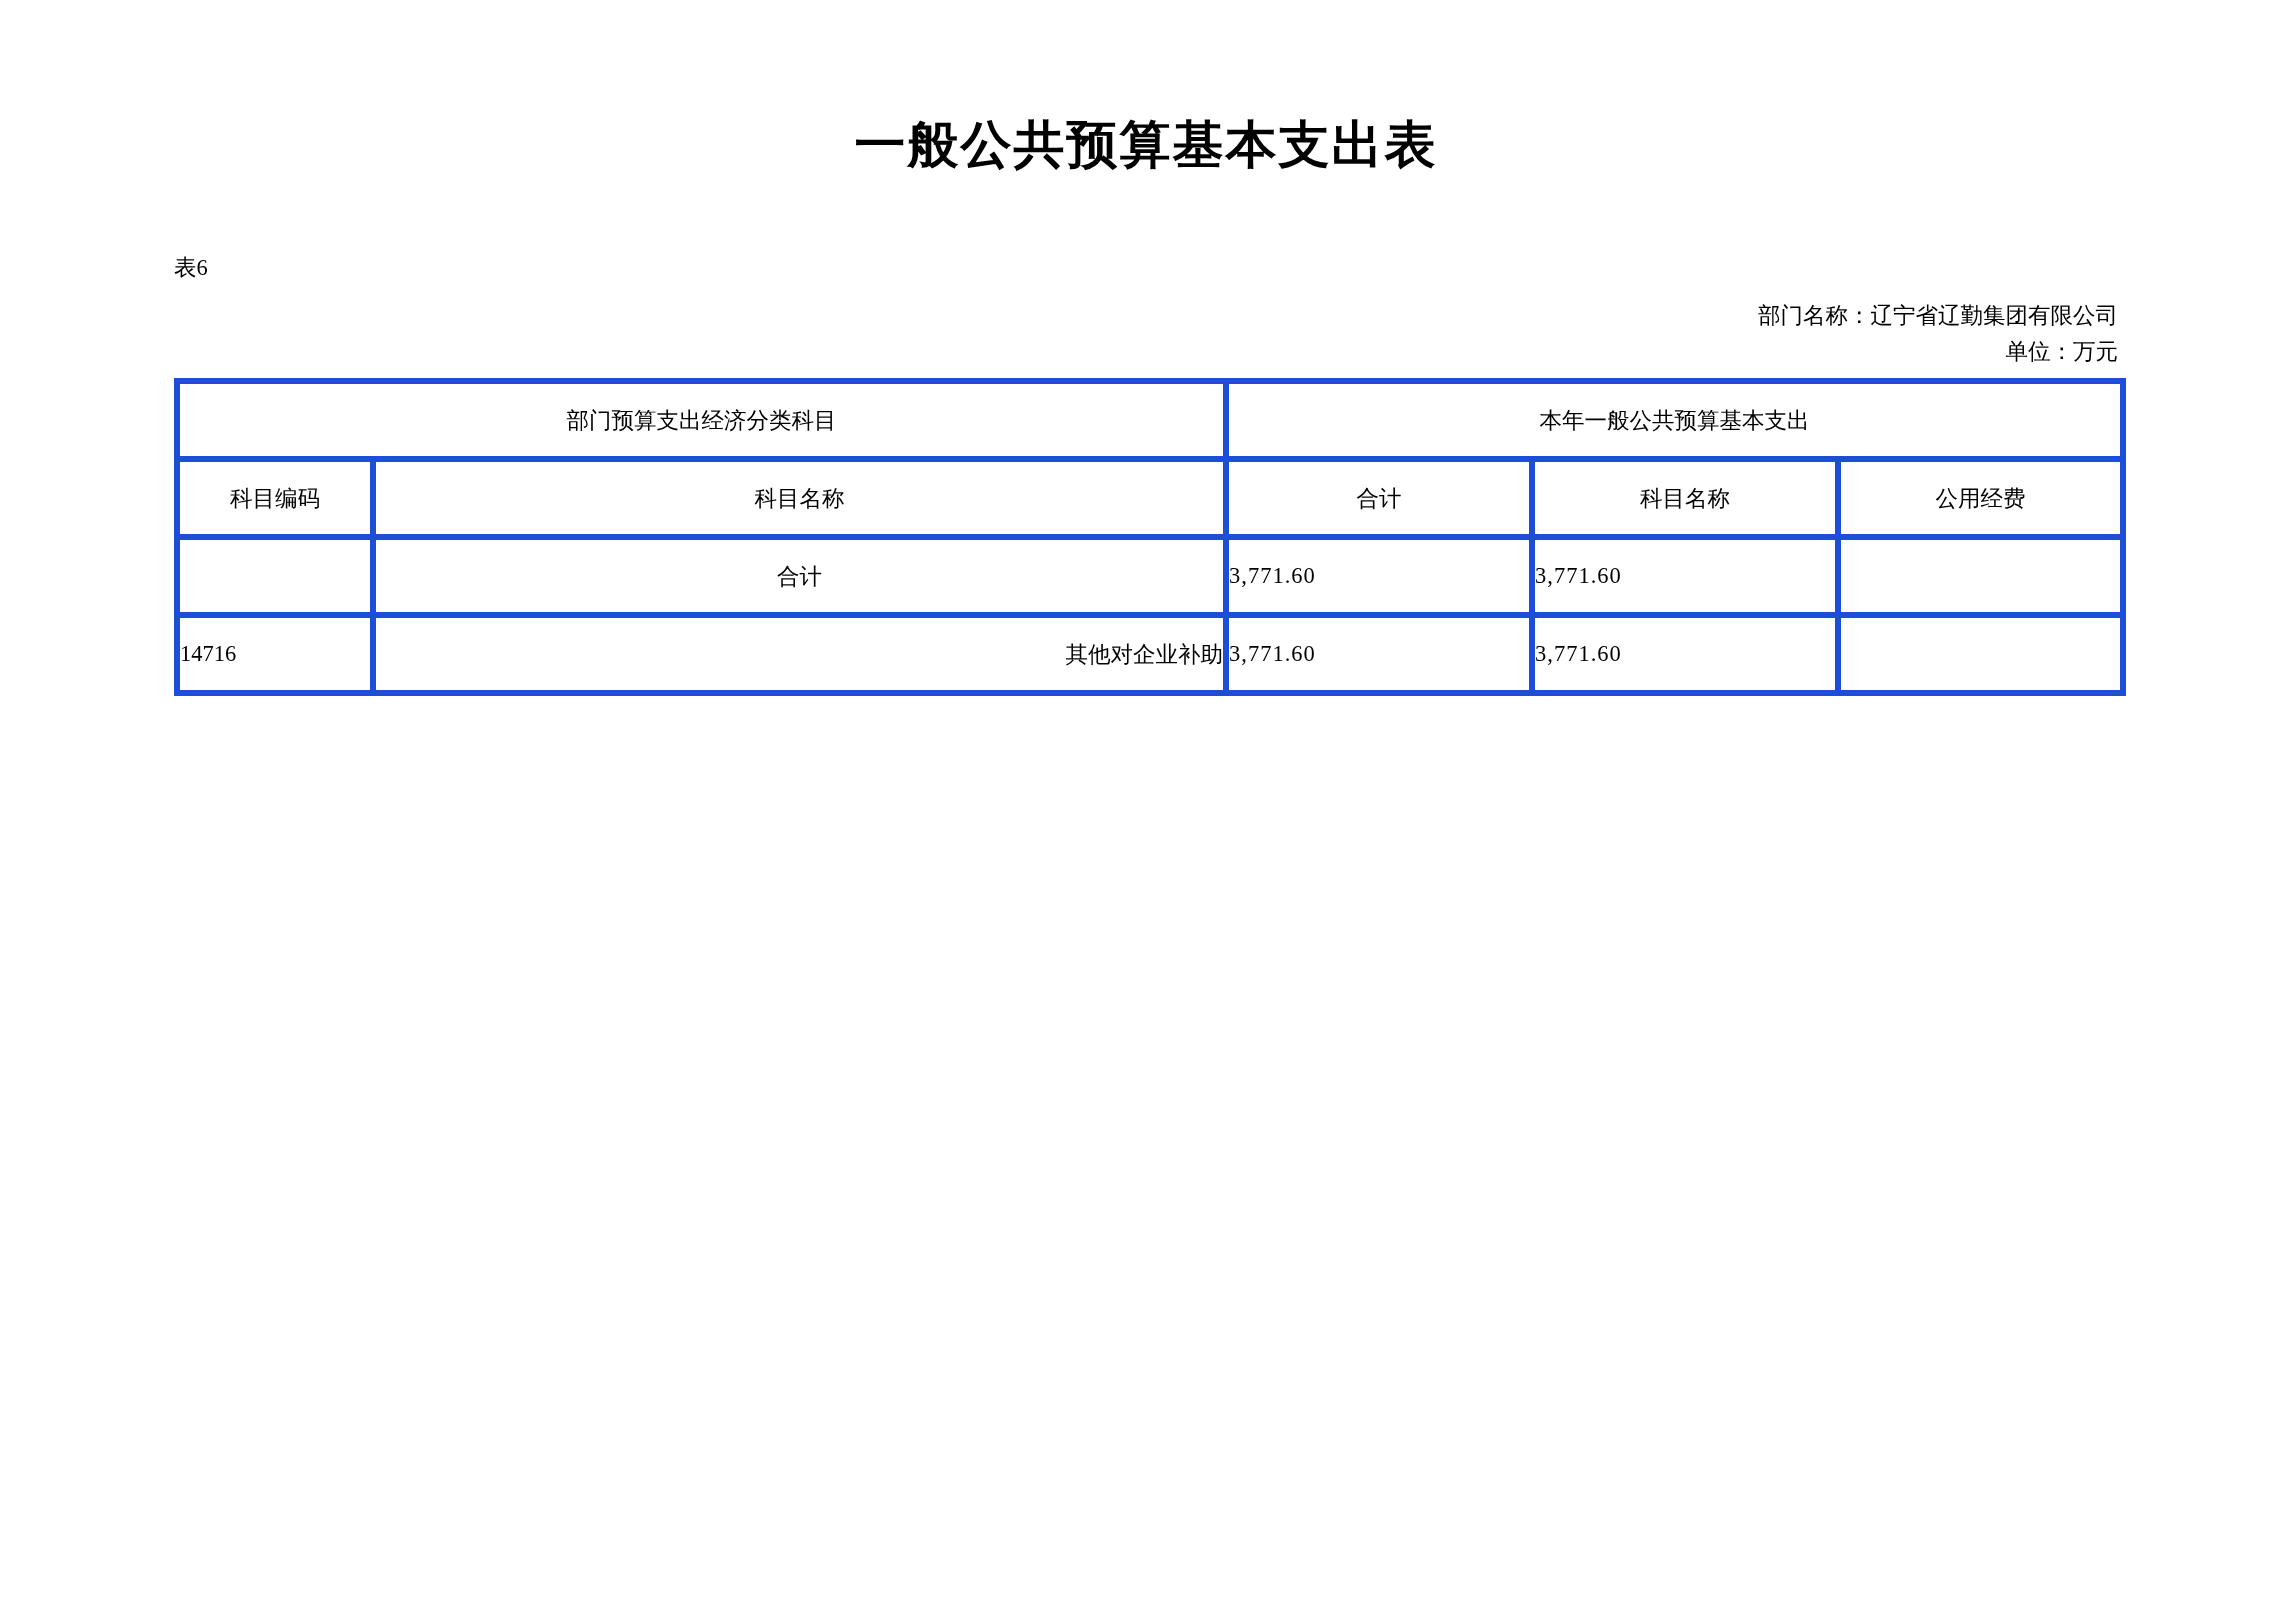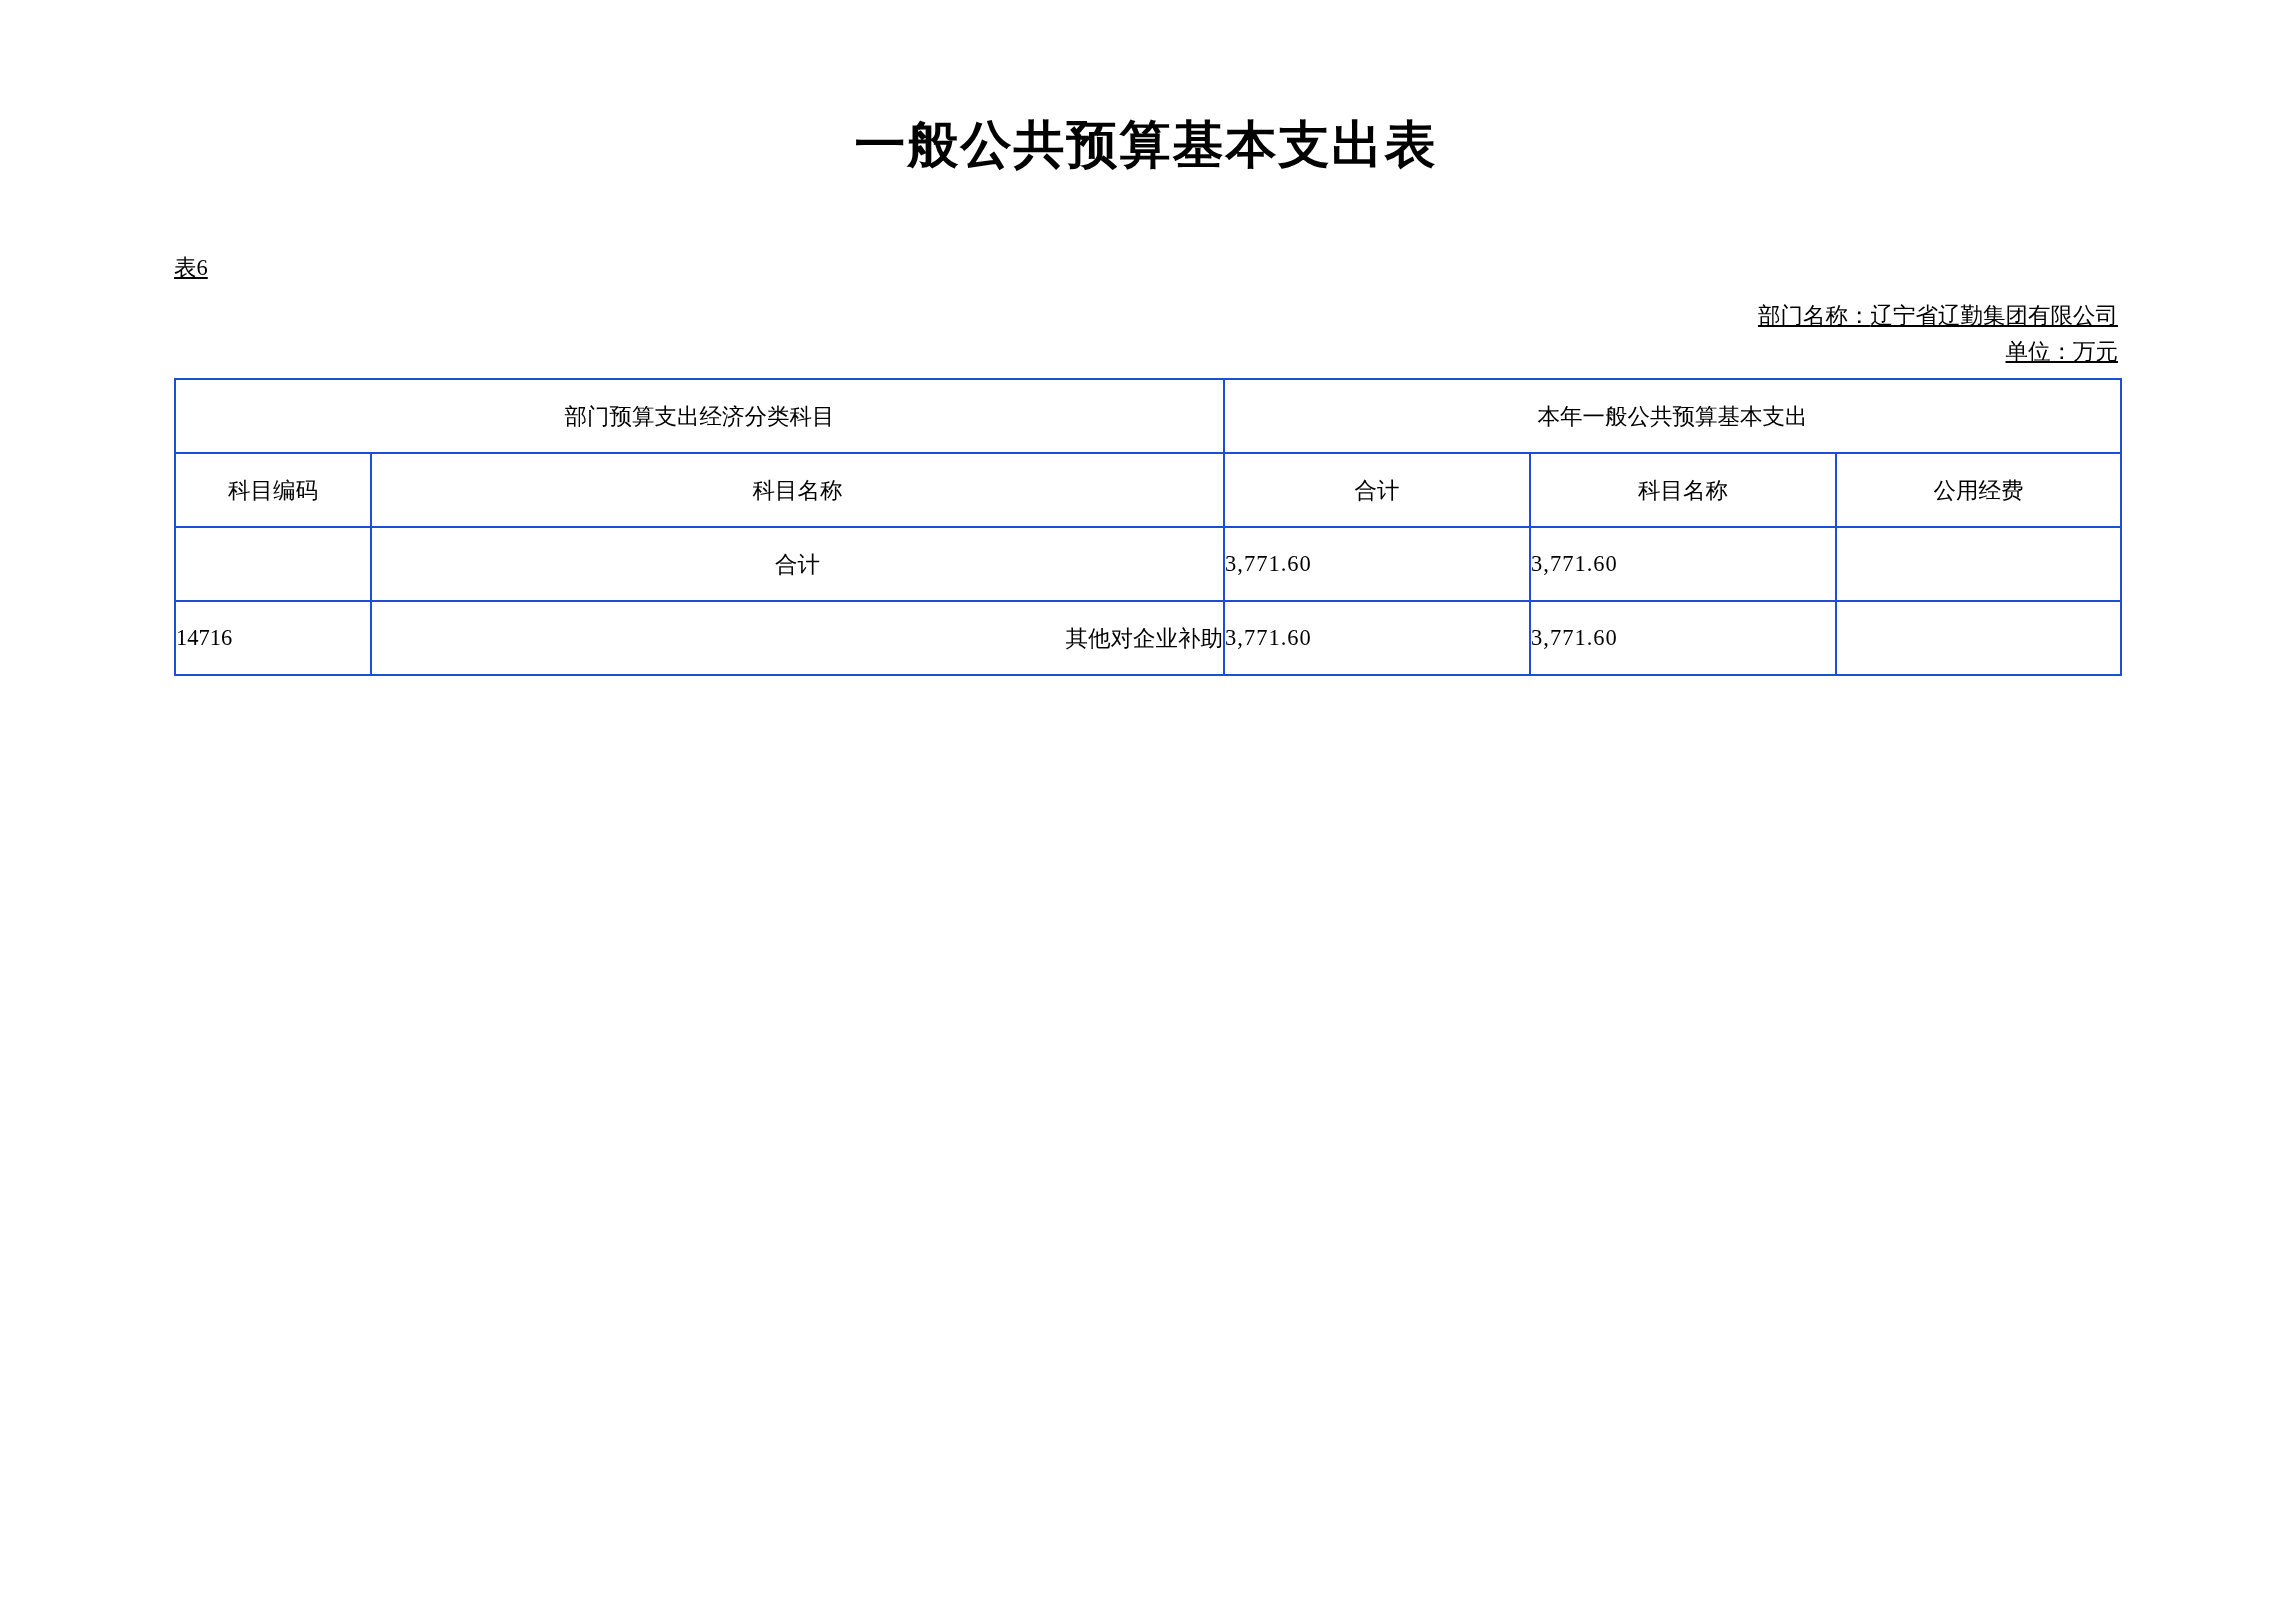--- a/index.html
+++ b/index.html
@@ -27,21 +27,20 @@
     font-weight: bold;
     letter-spacing: 2px;
     margin-top: 111px;
     font-family: "DejaVu Sans", "Liberation Sans", sans-serif;
   }
   .meta-block {
     margin-top: 71px;
     padding-left: 174px;
     padding-right: 174px;
     font-size: 22.5px;
-    text-decoration: underline;
   }
   .meta-line1 {
     font-size: 22.5px;
     line-height: 1.5;
   }
   .meta-line2 {
     display: flex;
     justify-content: space-between;
     align-items: flex-end;
     font-size: 22.5px;
@@ -56,21 +55,21 @@
     white-space: nowrap;
   }
   table.budget {
     margin-left: 174px;
     margin-top: 7.8px;
     border-collapse: collapse;
     width: 1946px;
     table-layout: fixed;
   }
   table.budget td, table.budget th {
-    border: 2px solid #1d4ed8;
+    border: 6px solid #1d4ed8;
     font-weight: normal;
     font-size: 22.5px;
     padding: 0;
     height: 72px;
     vertical-align: middle;
   }
   .c-code { width: 196px; }
   .c-name { width: 853px; }
   .c-total { width: 306px; }
   .c-person { width: 306px; }

